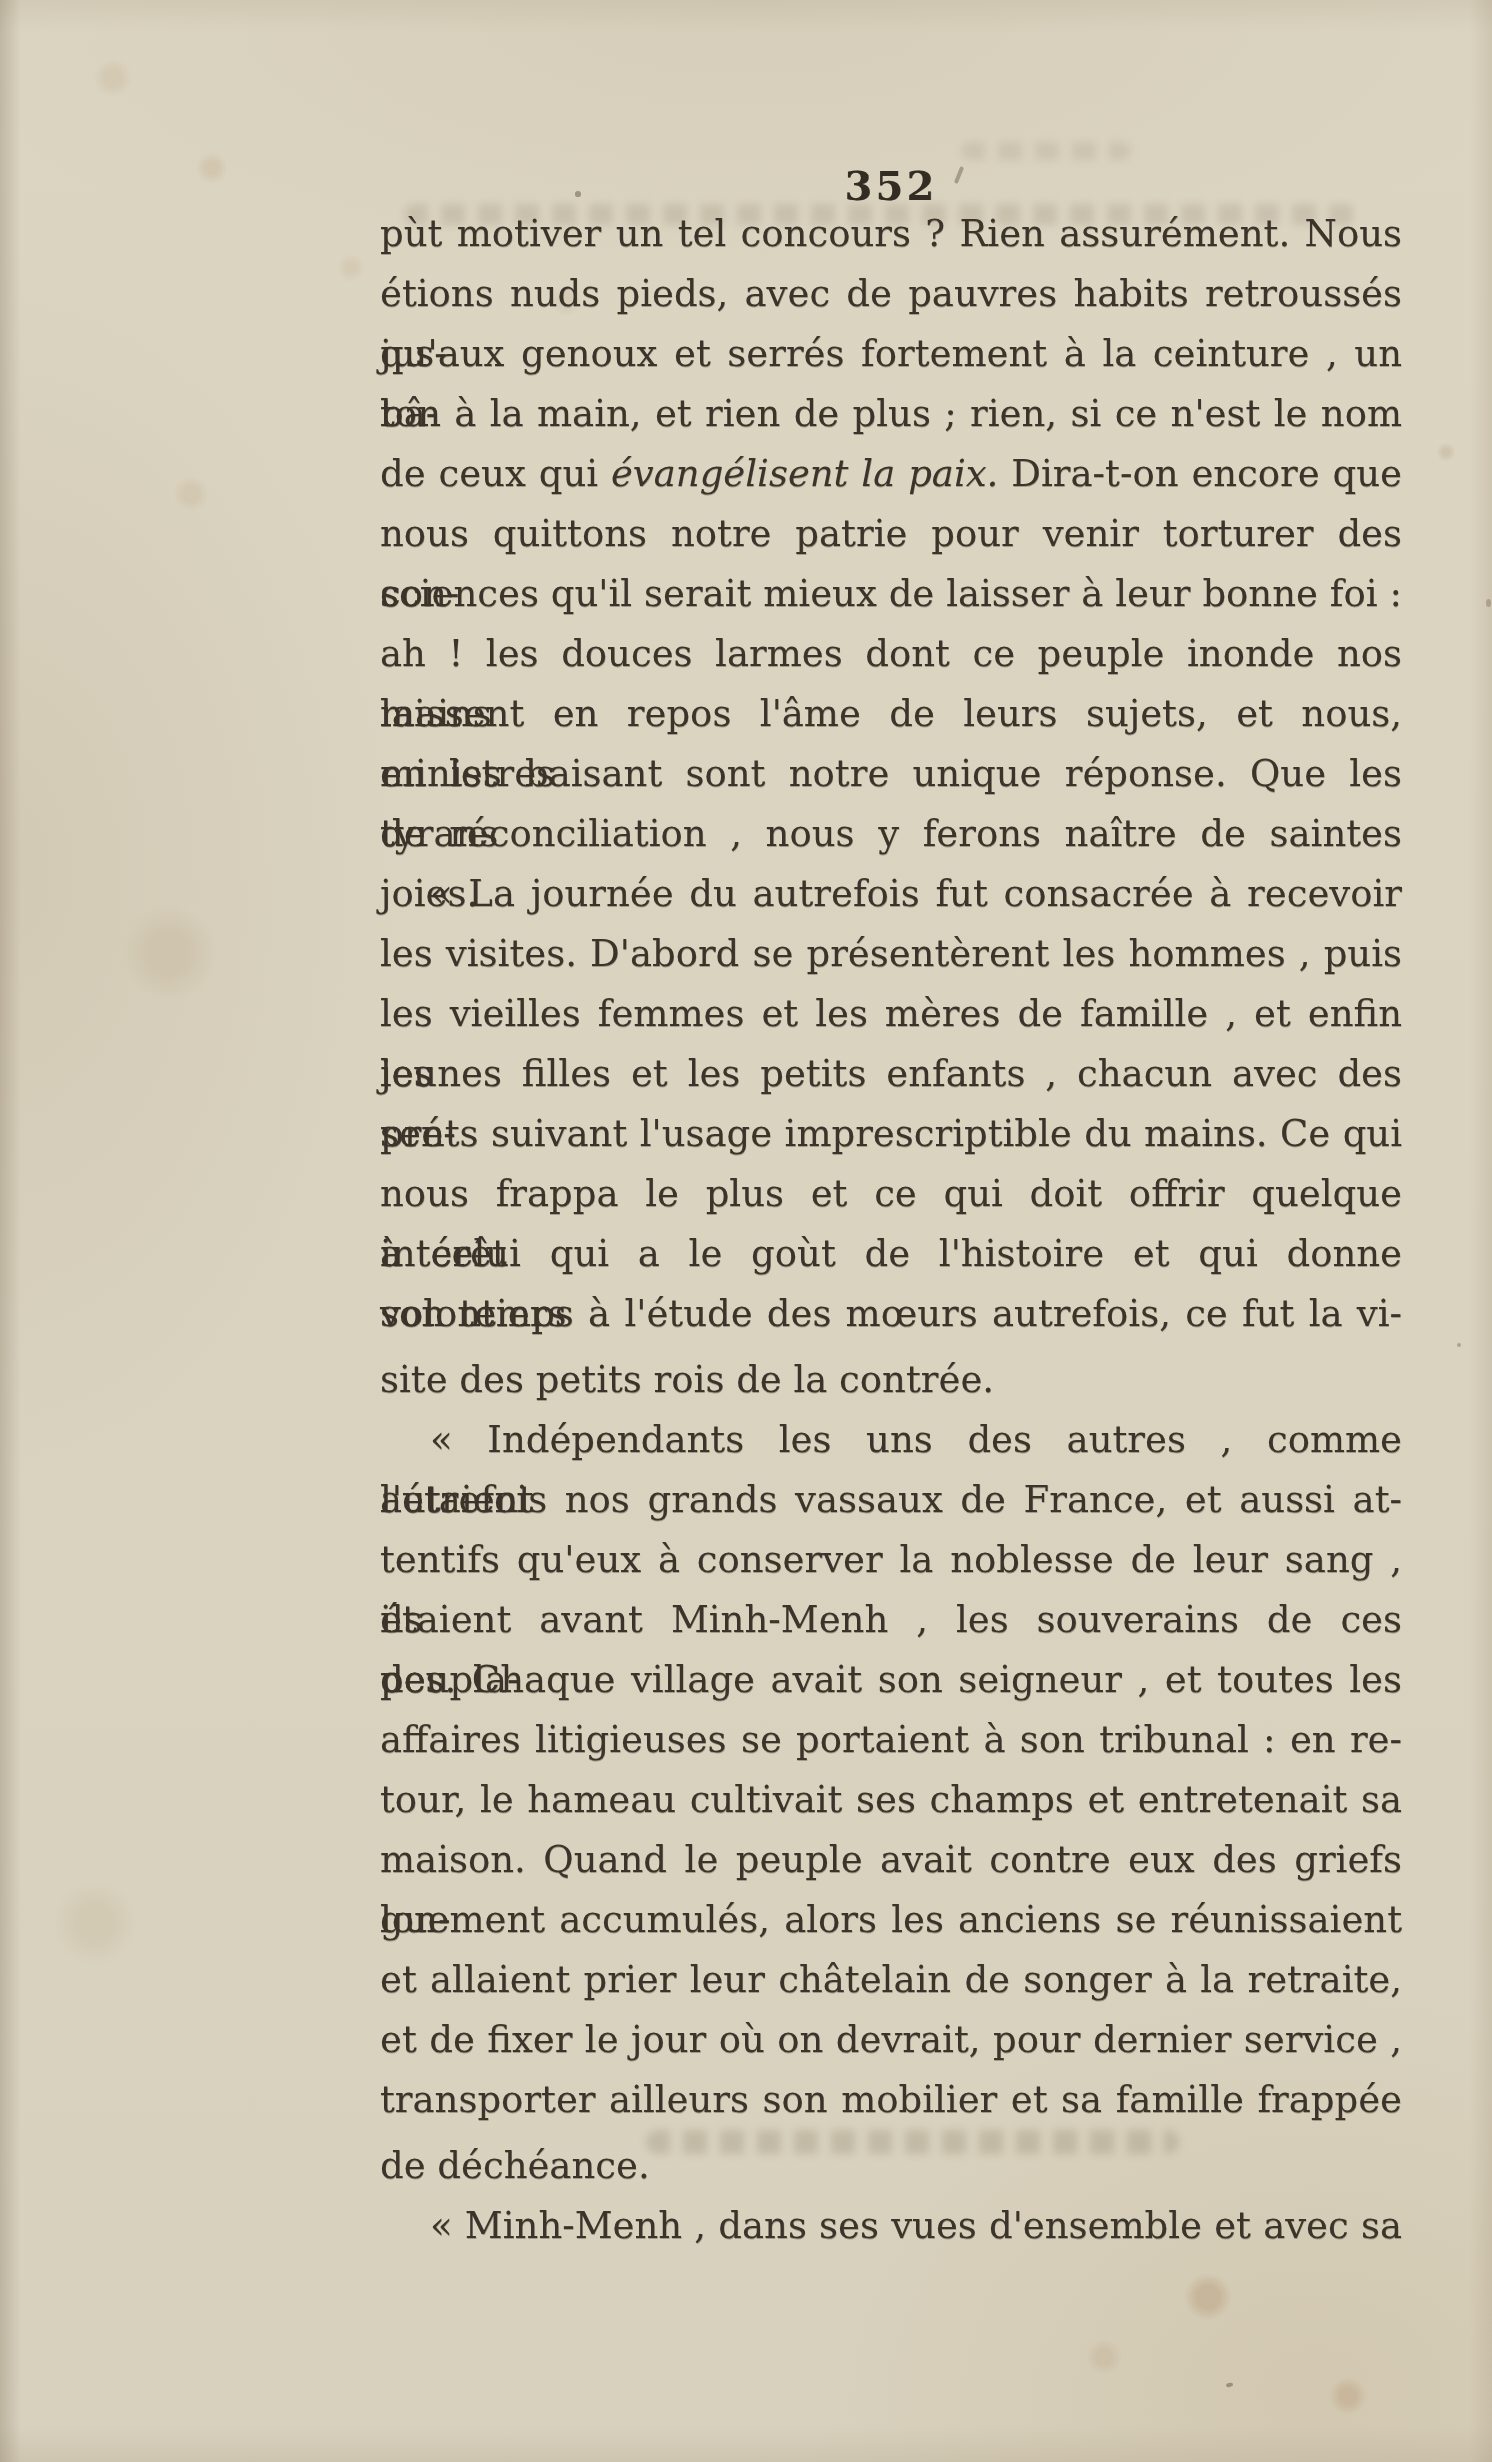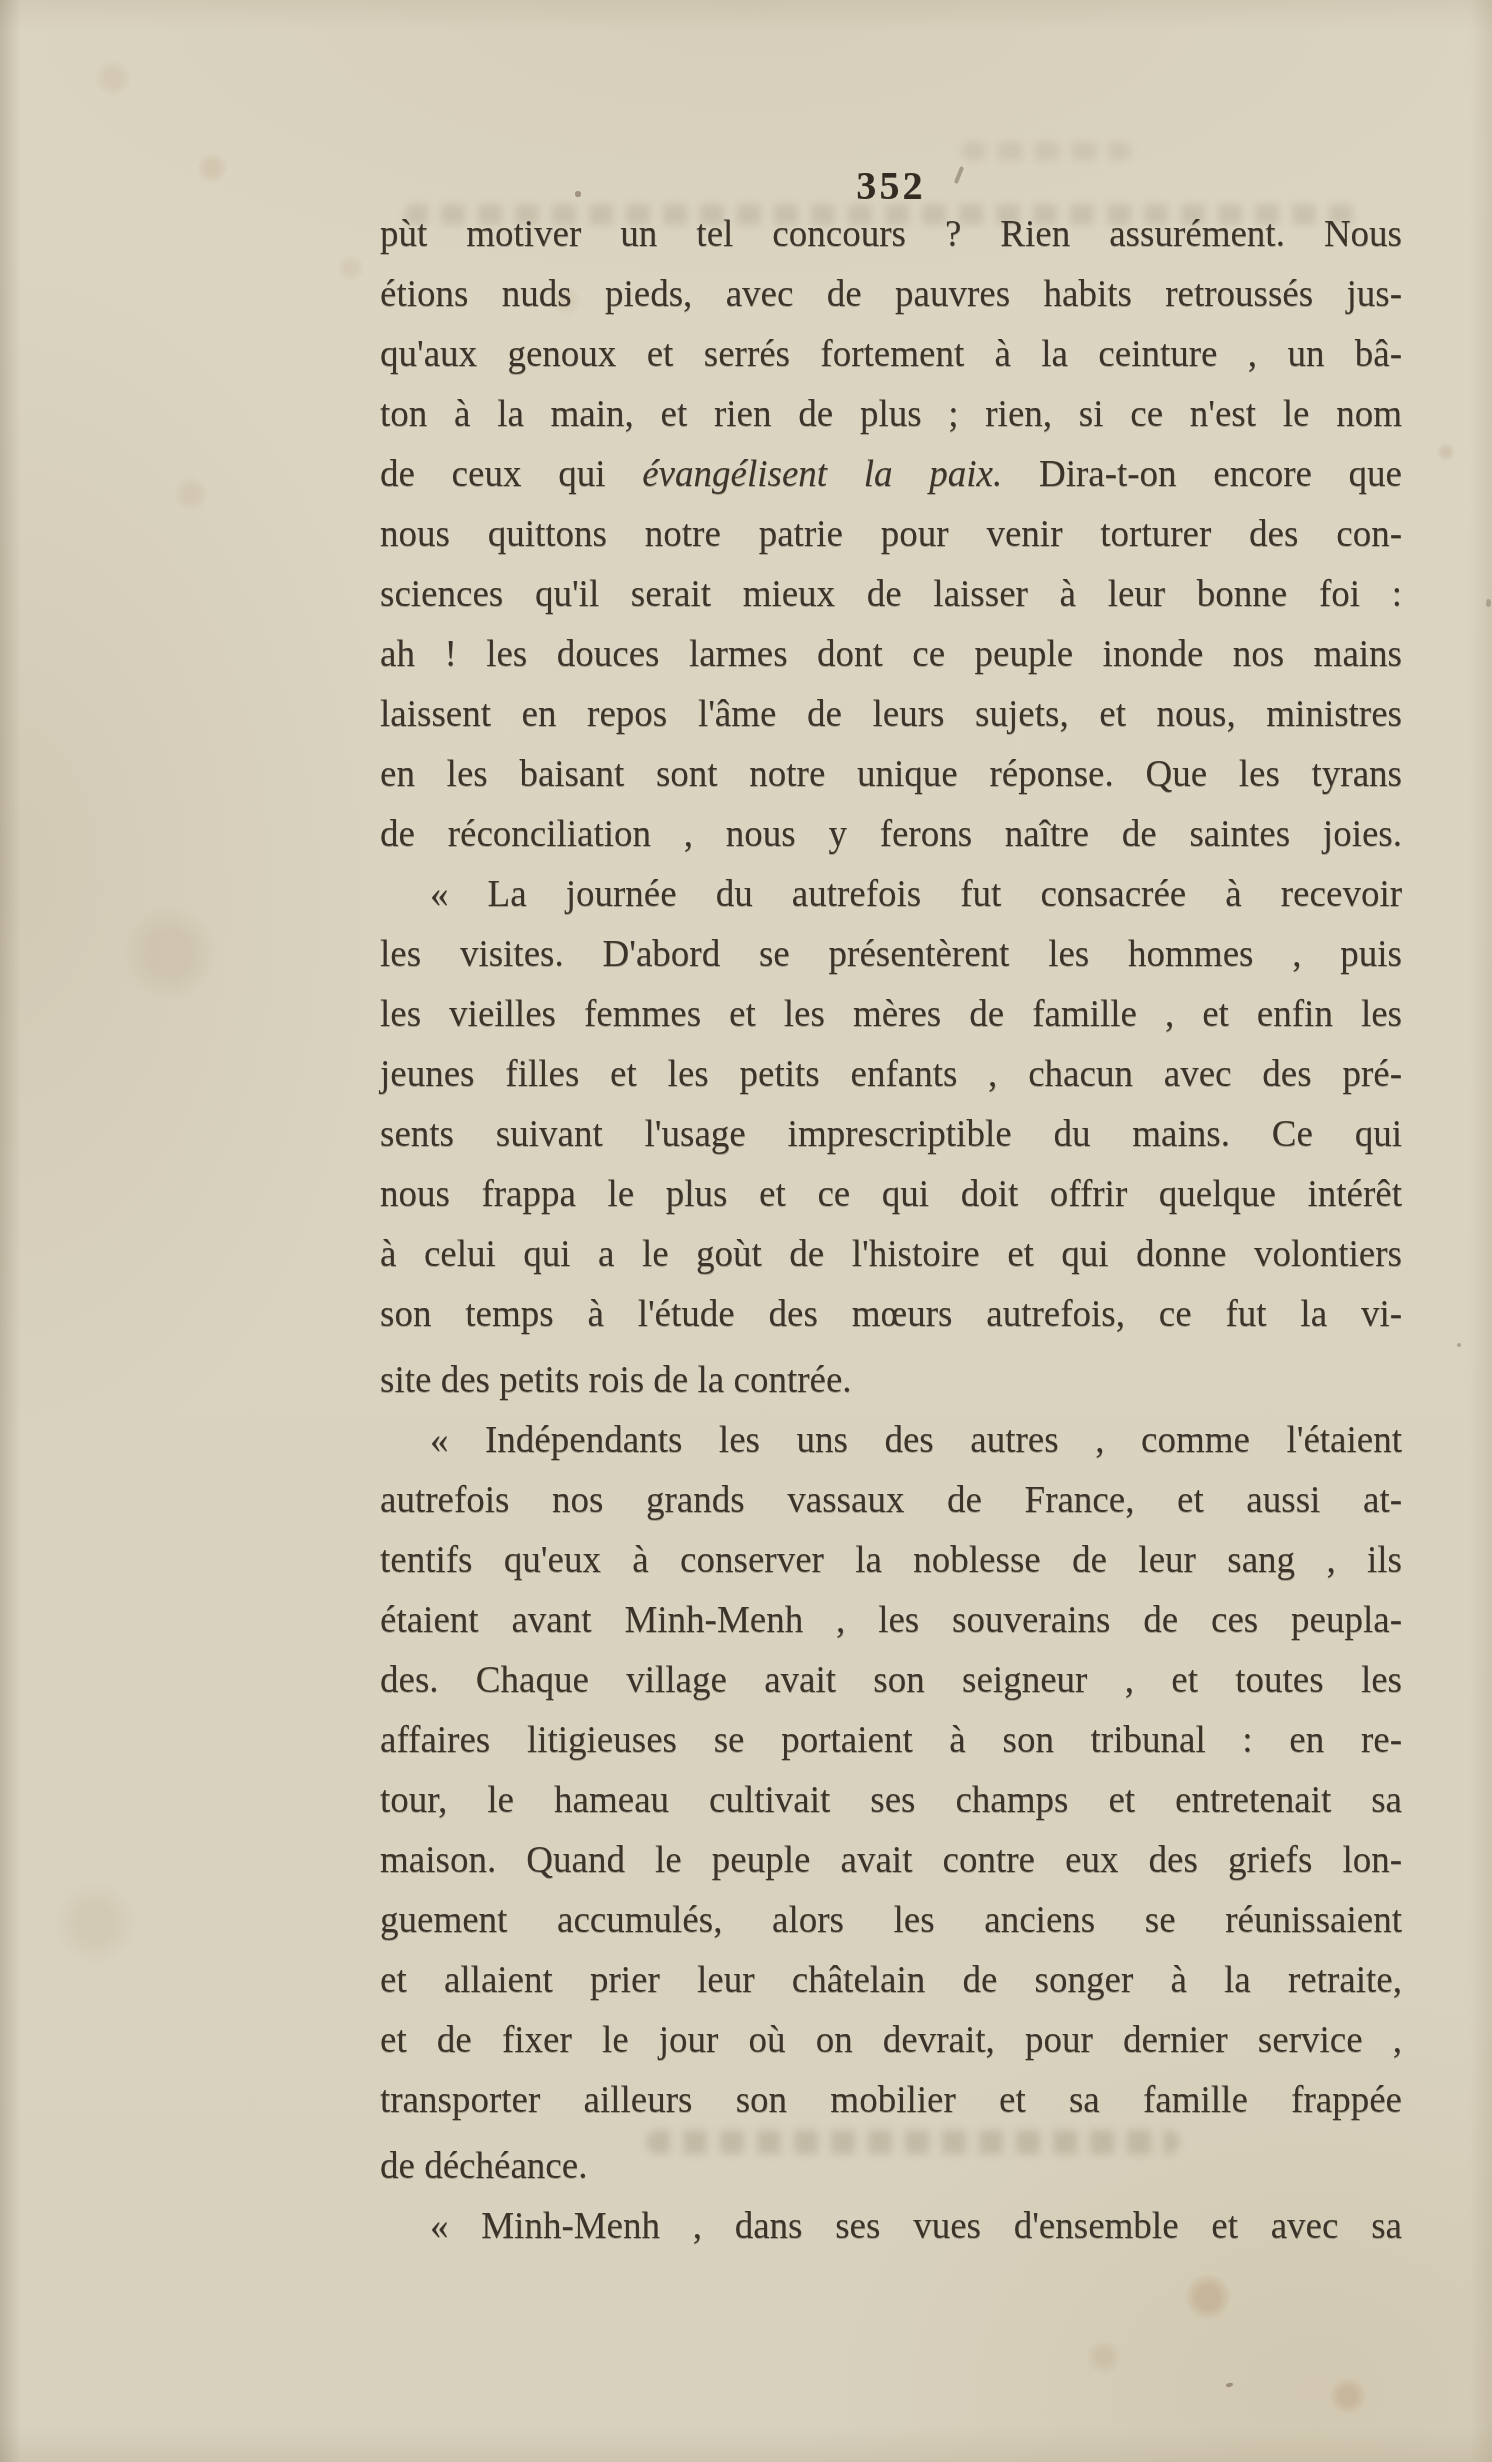--- a/index.html
+++ b/index.html
@@ -26,21 +26,20 @@
       
       radial-gradient(ellipse 727px 566px at 88% 97%, rgba(176,148,108,.14), rgba(176,148,108,0) 70%),
       radial-gradient(ellipse 566px 889px at 0% 35%, rgba(150,128,94,.12), rgba(150,128,94,0) 70%),
       radial-gradient(ellipse 1131px 404px at 50% 0%, rgba(165,145,110,.10), rgba(165,145,110,0) 75%),
       
       linear-gradient(90deg, rgba(92,76,56,.22) 0px, rgba(92,76,56,0) 21px),
       linear-gradient(270deg, rgba(120,100,72,.14) 0px, rgba(120,100,72,0) 24px),
       linear-gradient(180deg, rgba(130,110,80,.10) 0px, rgba(130,110,80,0) 32px),
       linear-gradient(0deg, rgba(130,110,80,.12) 0px, rgba(130,110,80,0) 37px),
       linear-gradient(#dcd5c2,#d8d1bd);
-    font-family: Liberation Serif, serif;
   }
   .folio{
     position:absolute;left:380px;top:162px;width:1022px;
     text-align:center;font-size:40px;font-weight:bold;letter-spacing:3.2px;
     color:#332c23;text-shadow:0.4px 0.4px 0 rgba(51,44,35,.4);
   }
   .text-block{
     position:absolute;left:380px;top:204px;width:1022px;
     font-size:37px;line-height:60px;color:#3b342a;
     text-shadow:0.3px 0.5px 0 rgba(59,52,42,.35);

